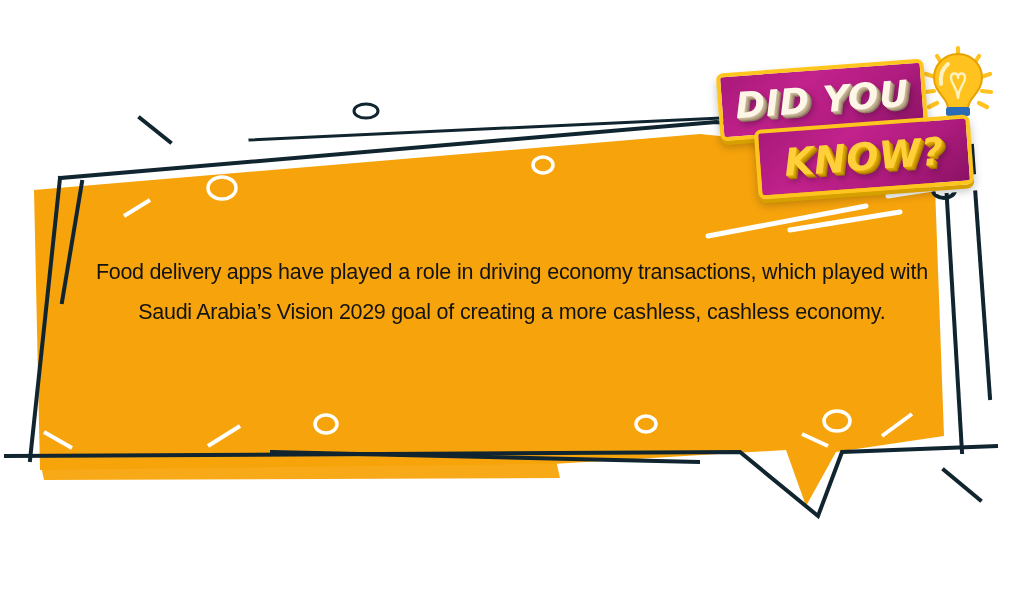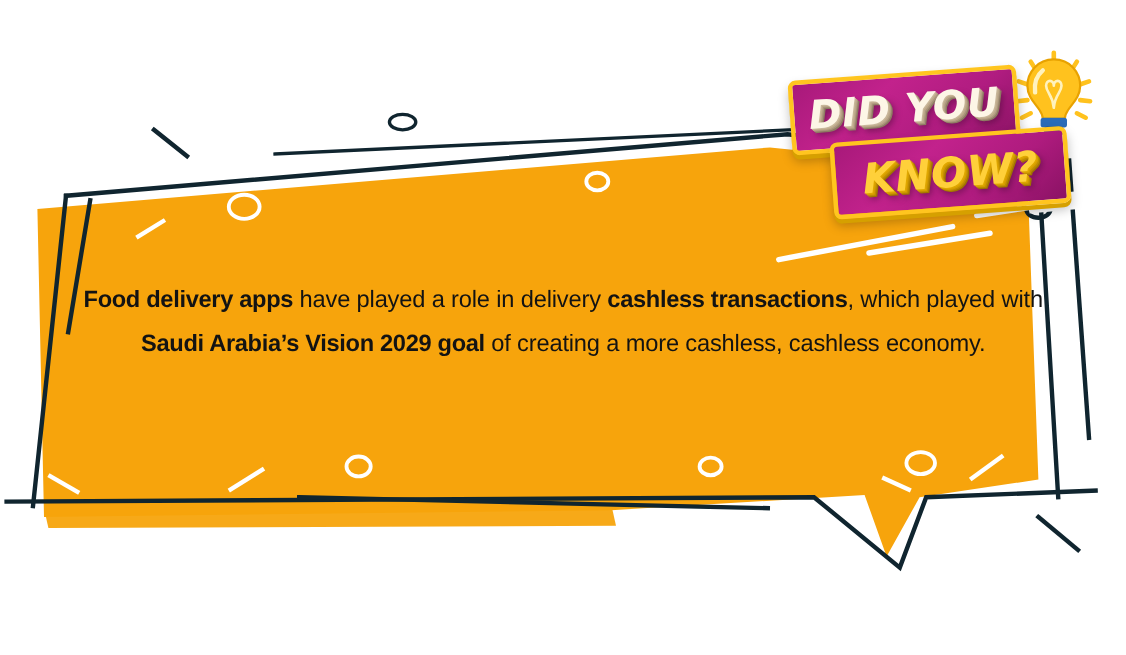--- a/index.html
+++ b/index.html
@@ -20,21 +20,21 @@
   }
   #copy p{
     margin:0;
     font-family:"Liberation Sans", sans-serif;
     font-size:21.5px;
     line-height:40px;
     letter-spacing:-0.15px;
     color:#131313;
     font-weight:400;
   }
-  #copy b{font-weight:bold;letter-spacing:-0.3px;}
+  #copy b{font-weight:normal;letter-spacing:-0.3px;}
 
   
   .badge{
     position:absolute;
     display:flex;align-items:center;justify-content:center;
     border-radius:7px;
     z-index:60;
   }
   #badge-did{
     left:718px; top:66px; width:200px; height:60px;
@@ -136,21 +136,21 @@
     <path d="M 888,196 L 952,186" stroke="#FFFFFF" stroke-width="5" stroke-linecap="round"></path>
 
     <polygon fill="#FFFFFF" points="716,10 1000,0 1002,14 718,26"></polygon>
     <polygon fill="#FFFFFF" points="746,36 972,24 974,44 748,56"></polygon>
     <polygon fill="#FFFFFF" points="960,120 1016,116 1018,136 962,140"></polygon>
     <polygon fill="#FFFFFF" points="934,178 1022,170 1024,186 936,194"></polygon>
   </svg>
 
   <div id="copy">
     <p>
-      <b>Food delivery apps</b><span> have played a role in delivery </span><b>cashless transactions</b><span>, which played with </span><b>Saudi Arabia’s Vision 2029 goal</b><span> of creating a more cashless, cashless economy.</span>
+      <b>Food delivery apps</b><span> have played a role in driving </span><b>economy transactions</b><span>, which played with </span><b>Saudi Arabia’s Vision 2029 goal</b><span> of creating a more cashless, cashless economy.</span>
     </p>
   </div>
 
   <div class="badge" id="badge-did">
     <span class="badge-text" id="did-text">DID YOU</span>
   </div>
 
   <div class="badge" id="badge-know">
     <span class="badge-text" id="know-text">KNOW?</span>
   </div>

